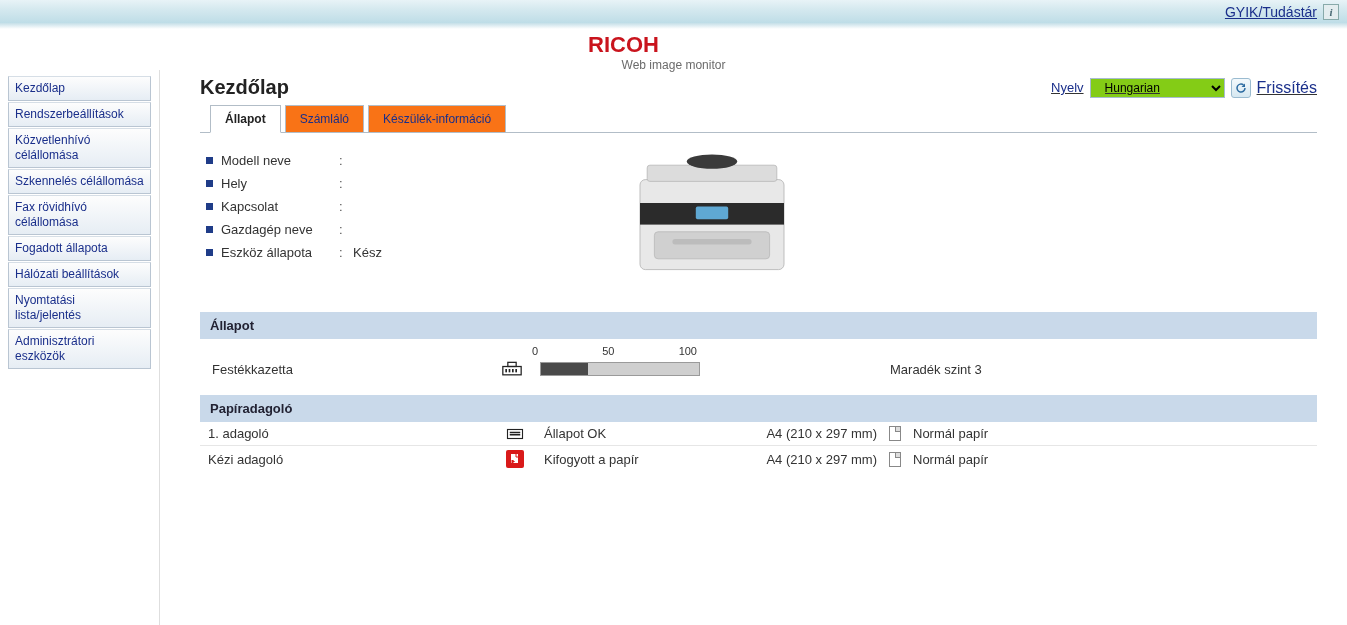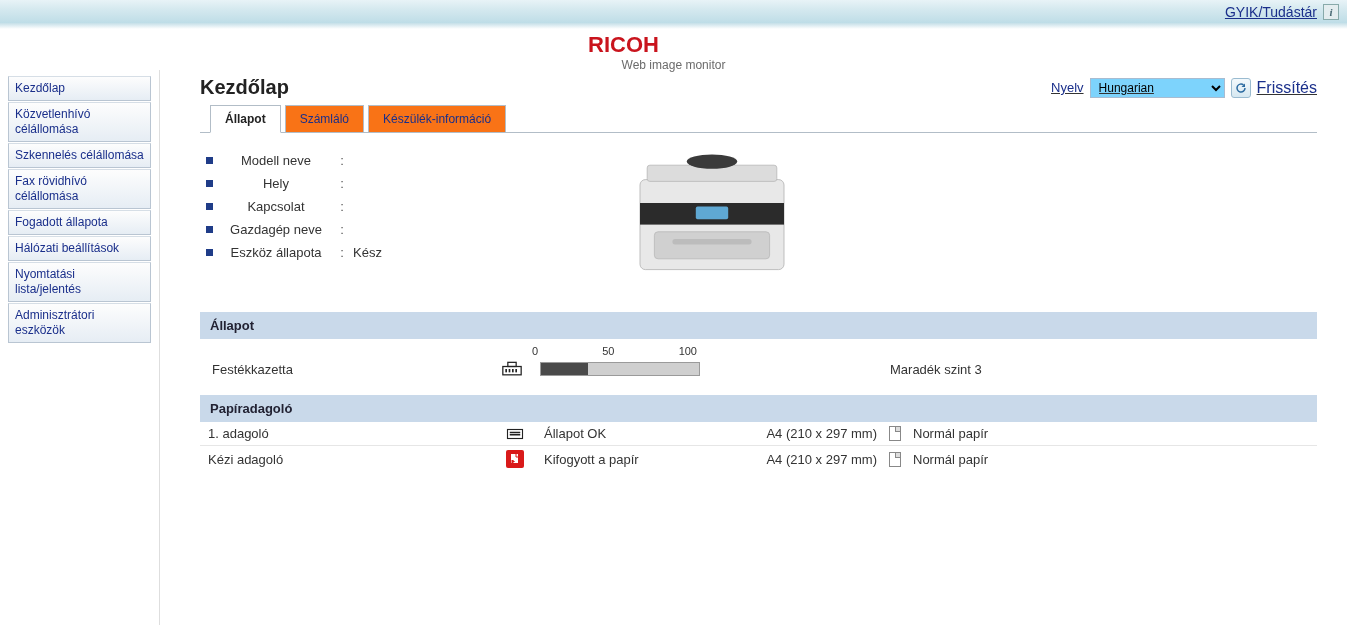--- a/index.html
+++ b/index.html
@@ -107,22 +107,22 @@
   .lang-row {
     display: flex;
     align-items: center;
     gap: 6px;
     text-decoration: underline;
   }
   .lang-label { color: #1a2f8b; font-size: 13px; }
   .lang-select {
     font-size: 12px;
     border: 1px solid #a8bcd1;
-    background: #7dd3fc;
-    padding: 1px 4px;
+    background: #84cc16;
+    padding: 1px 10px;
     width: 135px;
     height: 20px;
   }
   .refresh-btn {
     width: 20px; height: 20px;
     border: 1px solid #9abbd0;
     border-radius: 3px;
     background: linear-gradient(to bottom, #f3f9fc, #d7e8f1);
     display: flex; justify-content: center; align-items: center;
     cursor: pointer;
@@ -165,21 +165,20 @@
     font-weight: bold;
     border-bottom-color: #fff;
     z-index: 3;
   }
 
   .overview {
     display: flex;
     gap: 60px;
     align-items: flex-start;
     margin-bottom: 16px;
-    text-align: center;
   }
   .kv-list { padding-left: 6px; }
   .kv-row {
     display: flex;
     align-items: center;
     gap: 8px;
     padding: 4px 0;
     font-size: 13px;
   }
   .kv-bullet {
@@ -283,20 +282,21 @@
 </div>
 
 <div class="header-row">
   <div class="logo">RICOH</div>
   <div class="header-sub">Web image monitor</div>
 </div>
 
 <div class="layout">
   <div class="sidebar">
     <div class="nav-item">Kezdőlap</div>
+    <div class="nav-item">Rendszerbeállítások</div>
     <div class="nav-item">Közvetlenhívó célállomása</div>
     <div class="nav-item">Szkennelés célállomása</div>
     <div class="nav-item">Fax rövidhívó célállomása</div>
     <div class="nav-item">Fogadott állapota</div>
     <div class="nav-item">Hálózati beállítások</div>
     <div class="nav-item">Nyomtatási lista/jelentés</div>
     <div class="nav-item">Adminisztrátori eszközök</div>
   </div>
 
   <div class="main">

